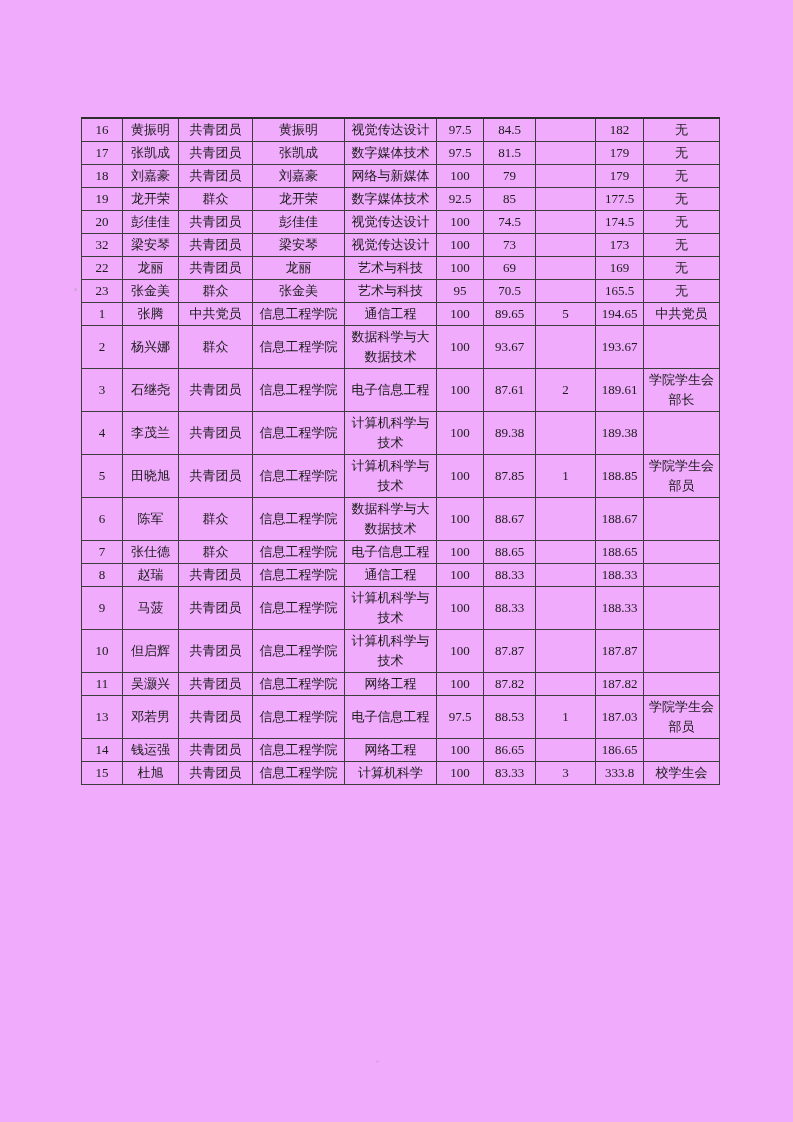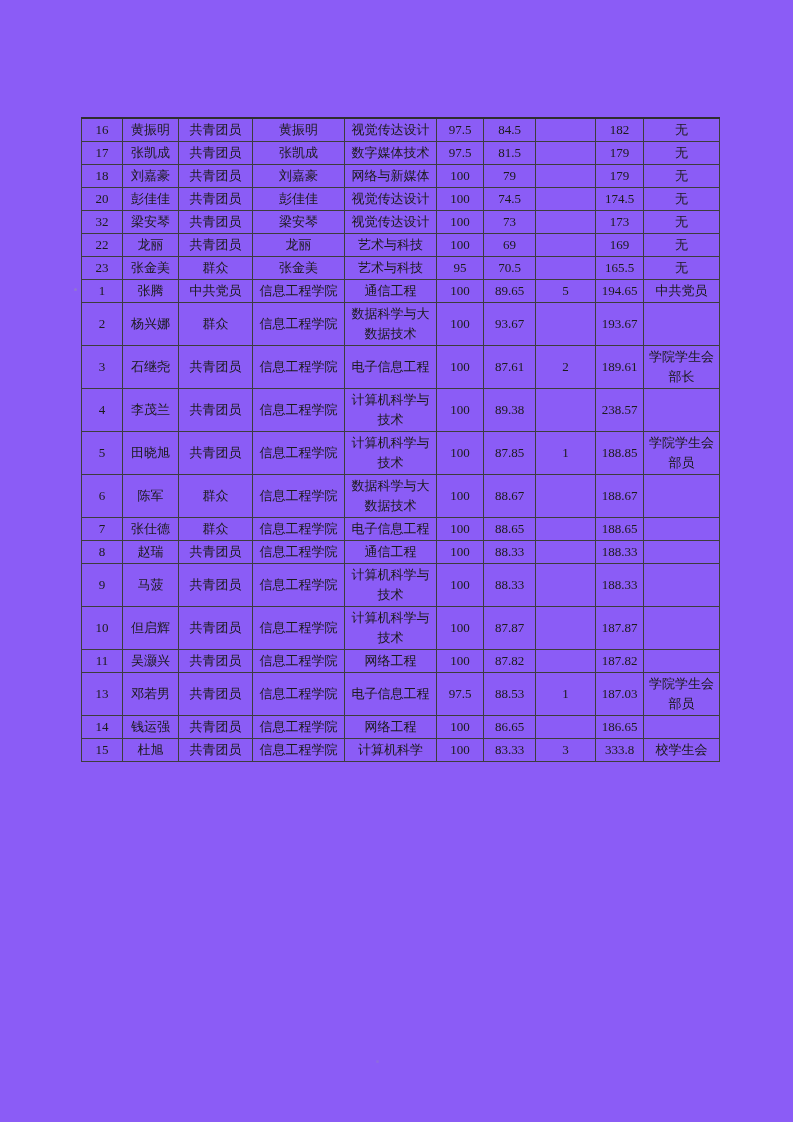--- a/index.html
+++ b/index.html
@@ -4,21 +4,21 @@
 <style>
   html, body {
     margin: 0;
     padding: 0;
     background: #fcfcfc;
   }
   .page {
     position: relative;
     width: 793px;
     height: 1122px;
-    background: #8b5cf6;
+    background: #f0abfc;
     overflow: hidden;
     font-family: "Liberation Serif", "DejaVu Serif", serif;
   }
   table.score-table {
     position: absolute;
     left: 81px;
     top: 117px;
     width: 638px;
     border-collapse: collapse;
     table-layout: fixed;
@@ -102,20 +102,32 @@
           <td class="col-status">共青团员</td>
           <td class="col-college">刘嘉豪</td>
           <td class="col-major">网络与新媒体</td>
           <td class="col-score1">100</td>
           <td class="col-score2">79</td>
           <td class="col-bonus"></td>
           <td class="col-total">179</td>
           <td class="col-note">无</td>
         </tr>
         <tr>
+          <td class="col-rank">19</td>
+          <td class="col-name">龙开荣</td>
+          <td class="col-status">群众</td>
+          <td class="col-college">龙开荣</td>
+          <td class="col-major">数字媒体技术</td>
+          <td class="col-score1">92.5</td>
+          <td class="col-score2">85</td>
+          <td class="col-bonus"></td>
+          <td class="col-total">177.5</td>
+          <td class="col-note">无</td>
+        </tr>
+        <tr>
           <td class="col-rank">20</td>
           <td class="col-name">彭佳佳</td>
           <td class="col-status">共青团员</td>
           <td class="col-college">彭佳佳</td>
           <td class="col-major">视觉传达设计</td>
           <td class="col-score1">100</td>
           <td class="col-score2">74.5</td>
           <td class="col-bonus"></td>
           <td class="col-total">174.5</td>
           <td class="col-note">无</td>
@@ -194,21 +206,21 @@
         </tr>
         <tr>
           <td class="col-rank">4</td>
           <td class="col-name">李茂兰</td>
           <td class="col-status">共青团员</td>
           <td class="col-college">信息工程学院</td>
           <td class="col-major">计算机科学与技术</td>
           <td class="col-score1">100</td>
           <td class="col-score2">89.38</td>
           <td class="col-bonus"></td>
-          <td class="col-total">238.57</td>
+          <td class="col-total">189.38</td>
           <td class="col-note"></td>
         </tr>
         <tr>
           <td class="col-rank">5</td>
           <td class="col-name">田晓旭</td>
           <td class="col-status">共青团员</td>
           <td class="col-college">信息工程学院</td>
           <td class="col-major">计算机科学与技术</td>
           <td class="col-score1">100</td>
           <td class="col-score2">87.85</td>

